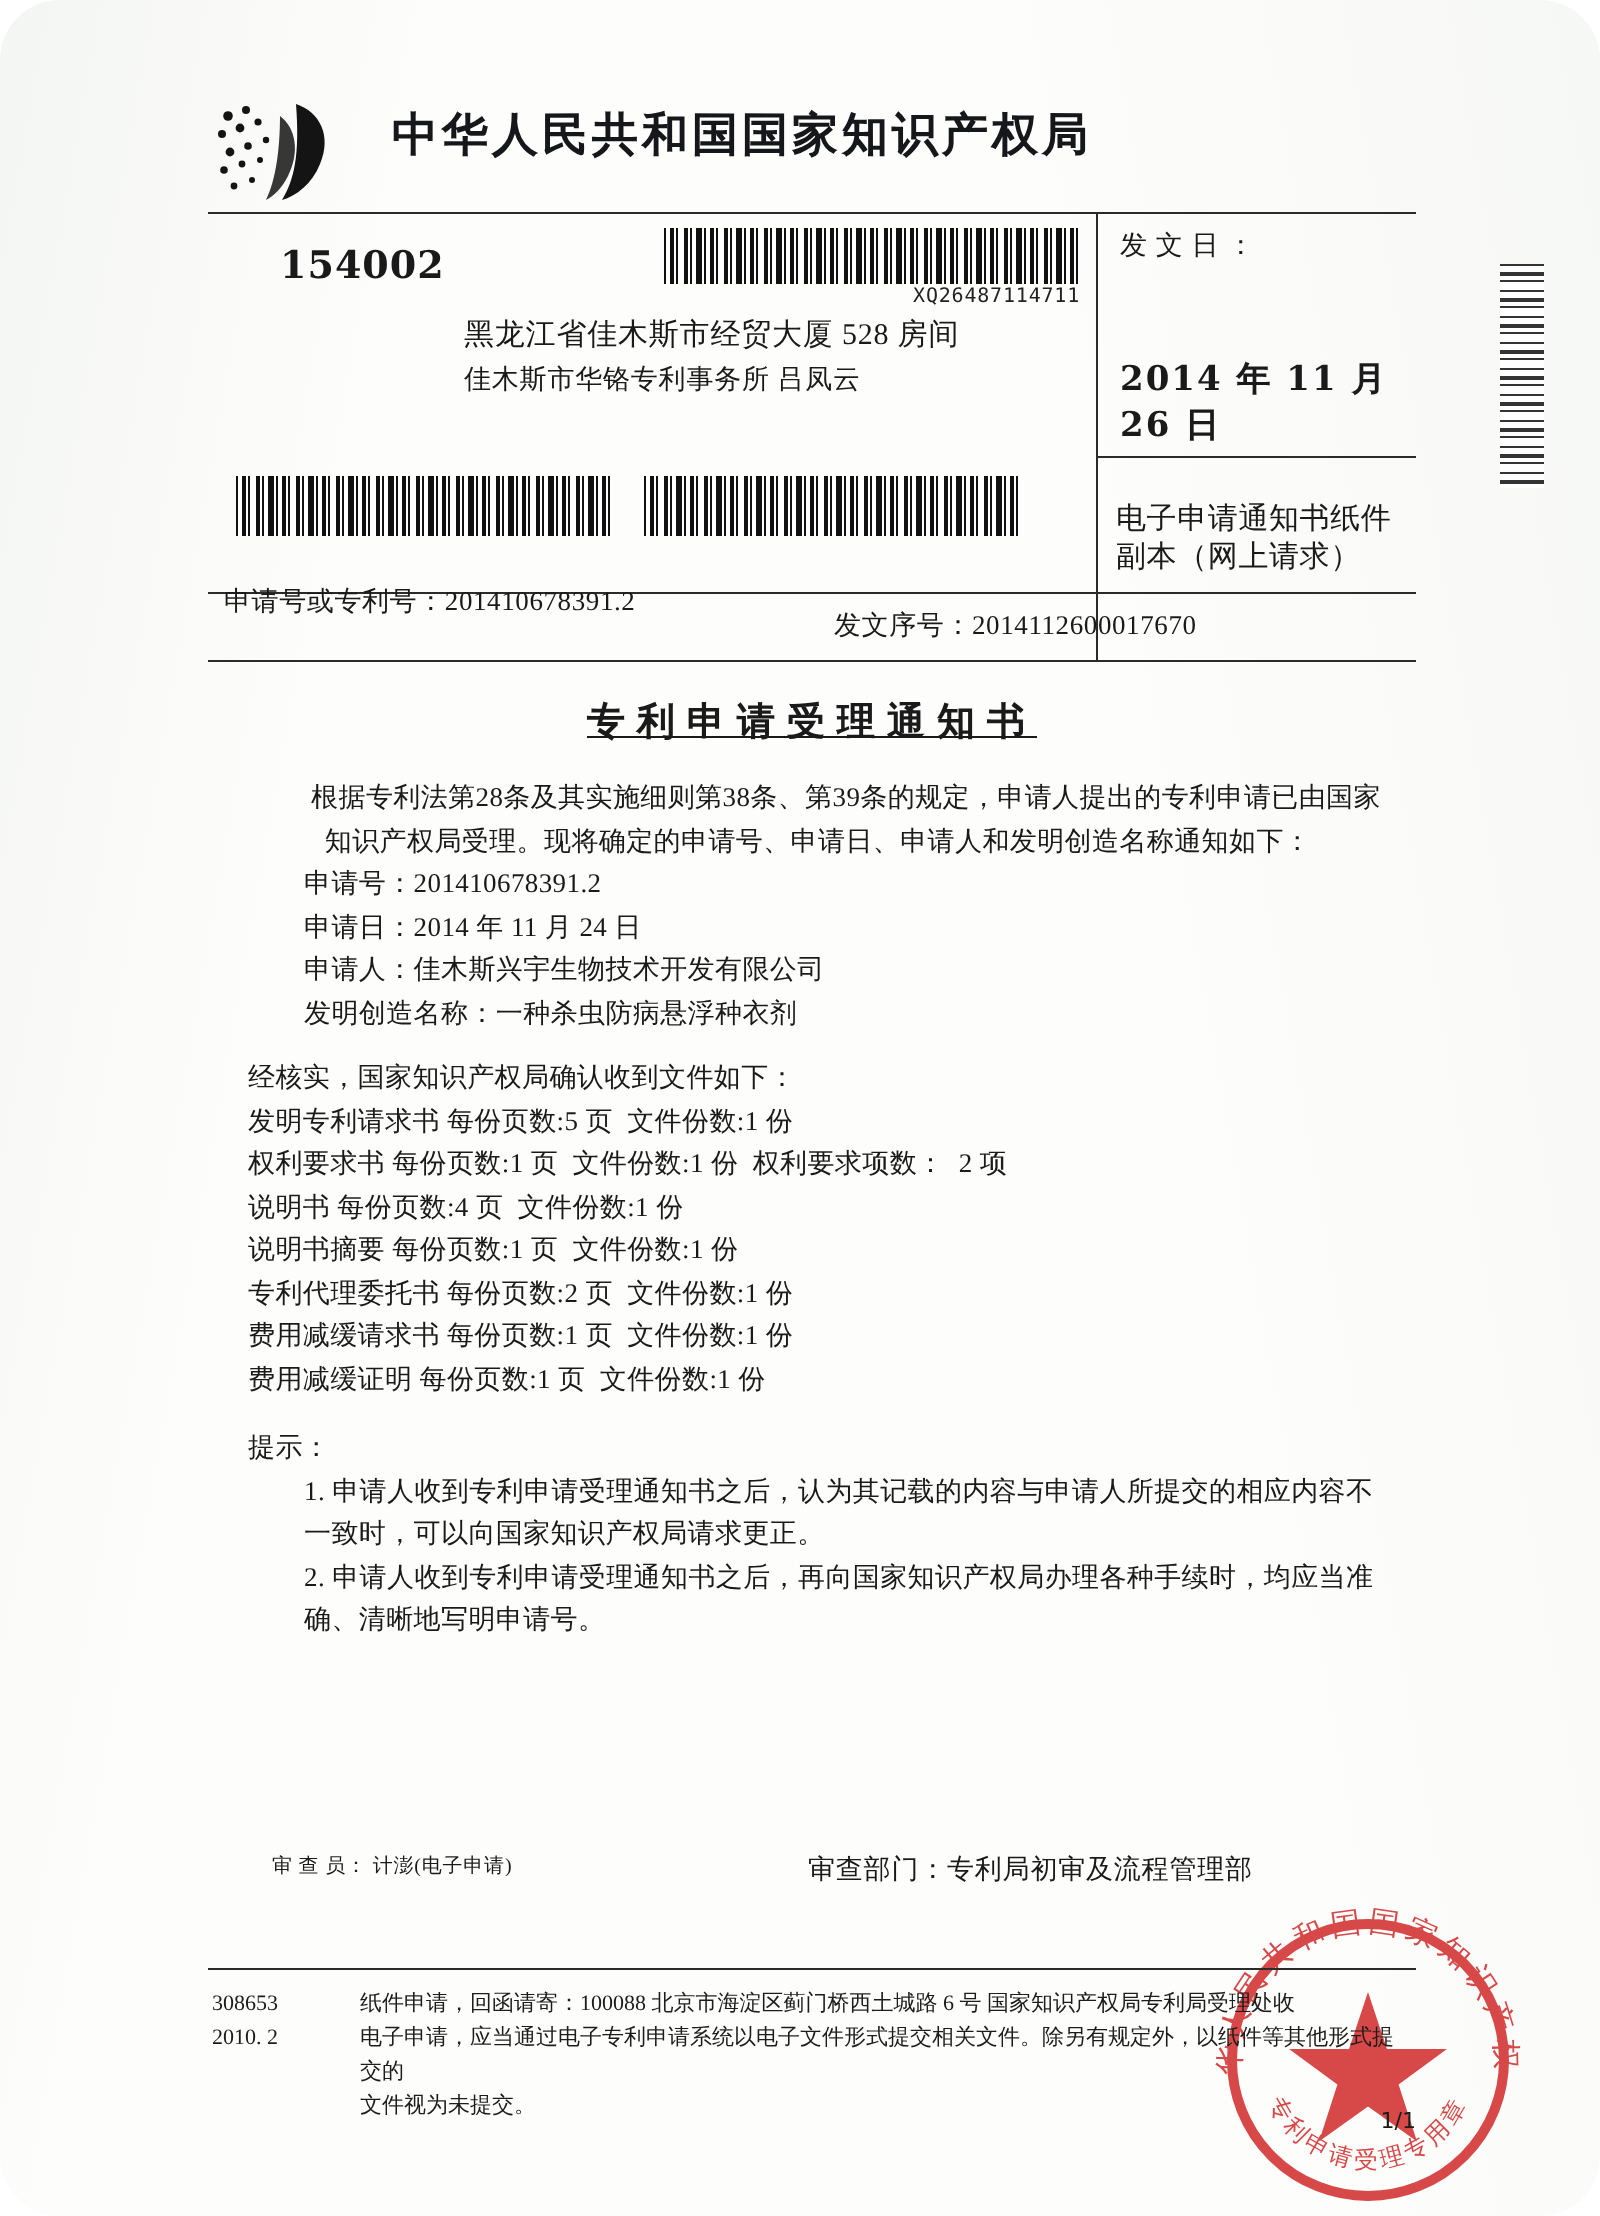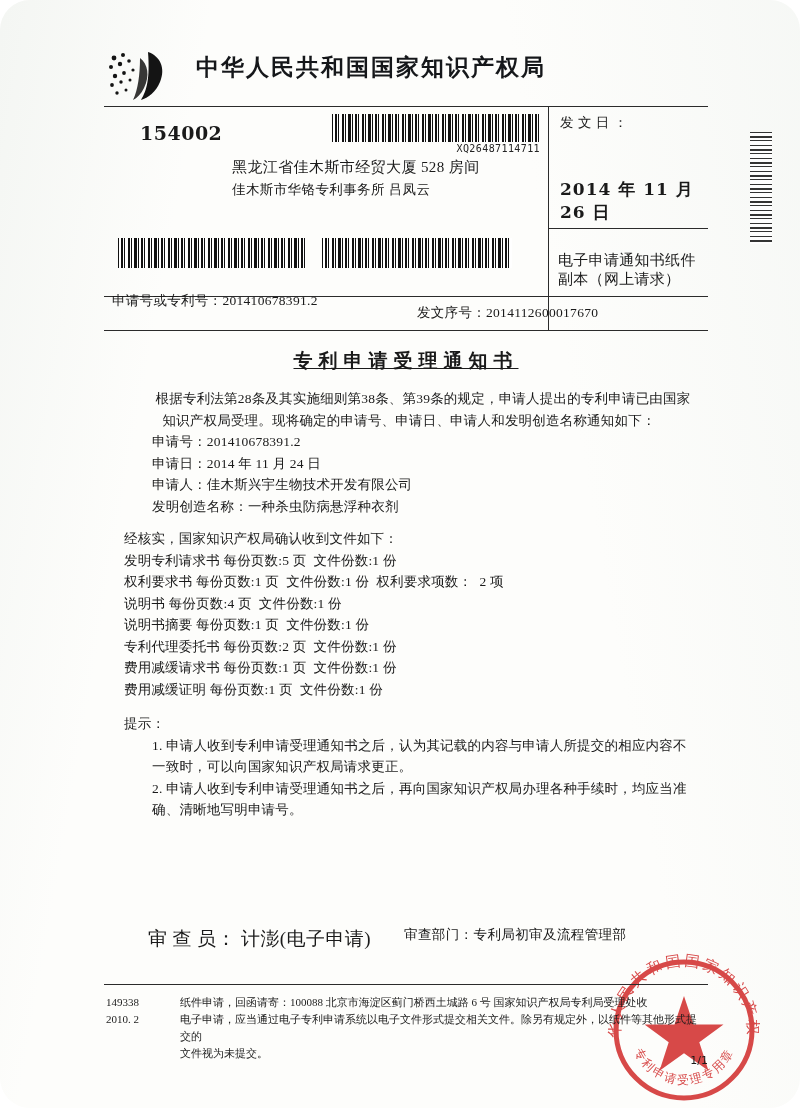--- a/index.html
+++ b/index.html
@@ -241,23 +241,22 @@
   .tip-item {
     padding-left: 28px;
     text-indent: 0;
   }
 
   
   .examiner {
     position: absolute;
     left: 32px;
     top: 878px;
-    font-size: 19px;
+    font-size: 10px;
     letter-spacing: 0.4px;
-    margin-left: 12px;
   }
   .dept {
     position: absolute;
     left: 300px;
     top: 878px;
     font-size: 13.5px;
     letter-spacing: 0.4px;
   }
   .rule-foot {
     position: absolute;
@@ -417,21 +416,21 @@
           <textPath href="#sealArcTop" startOffset="50%" text-anchor="middle">中华人民共和国国家知识产权局</textPath>
         </text>
         <text font-family="'DejaVu Serif','Liberation Serif',serif" font-size="12" fill="#cf2222" letter-spacing="2">
           <textPath href="#sealArcBottom" startOffset="50%" text-anchor="middle">专利申请受理专用章</textPath>
         </text>
       </svg>
     </div>
 
     <div class="rule-foot"></div>
     <div class="foot-left">
-      <div>149338</div>
+      <div>308653</div>
       <div>2010. 2</div>
     </div>
     <div class="foot-body">
       <div>纸件申请，回函请寄：100088 北京市海淀区蓟门桥西土城路 6 号    国家知识产权局专利局受理处收</div>
       <div>电子申请，应当通过电子专利申请系统以电子文件形式提交相关文件。除另有规定外，以纸件等其他形式提交的</div>
       <div>文件视为未提交。</div>
     </div>
     <div class="pageno">1/1</div>
 
   </div>

